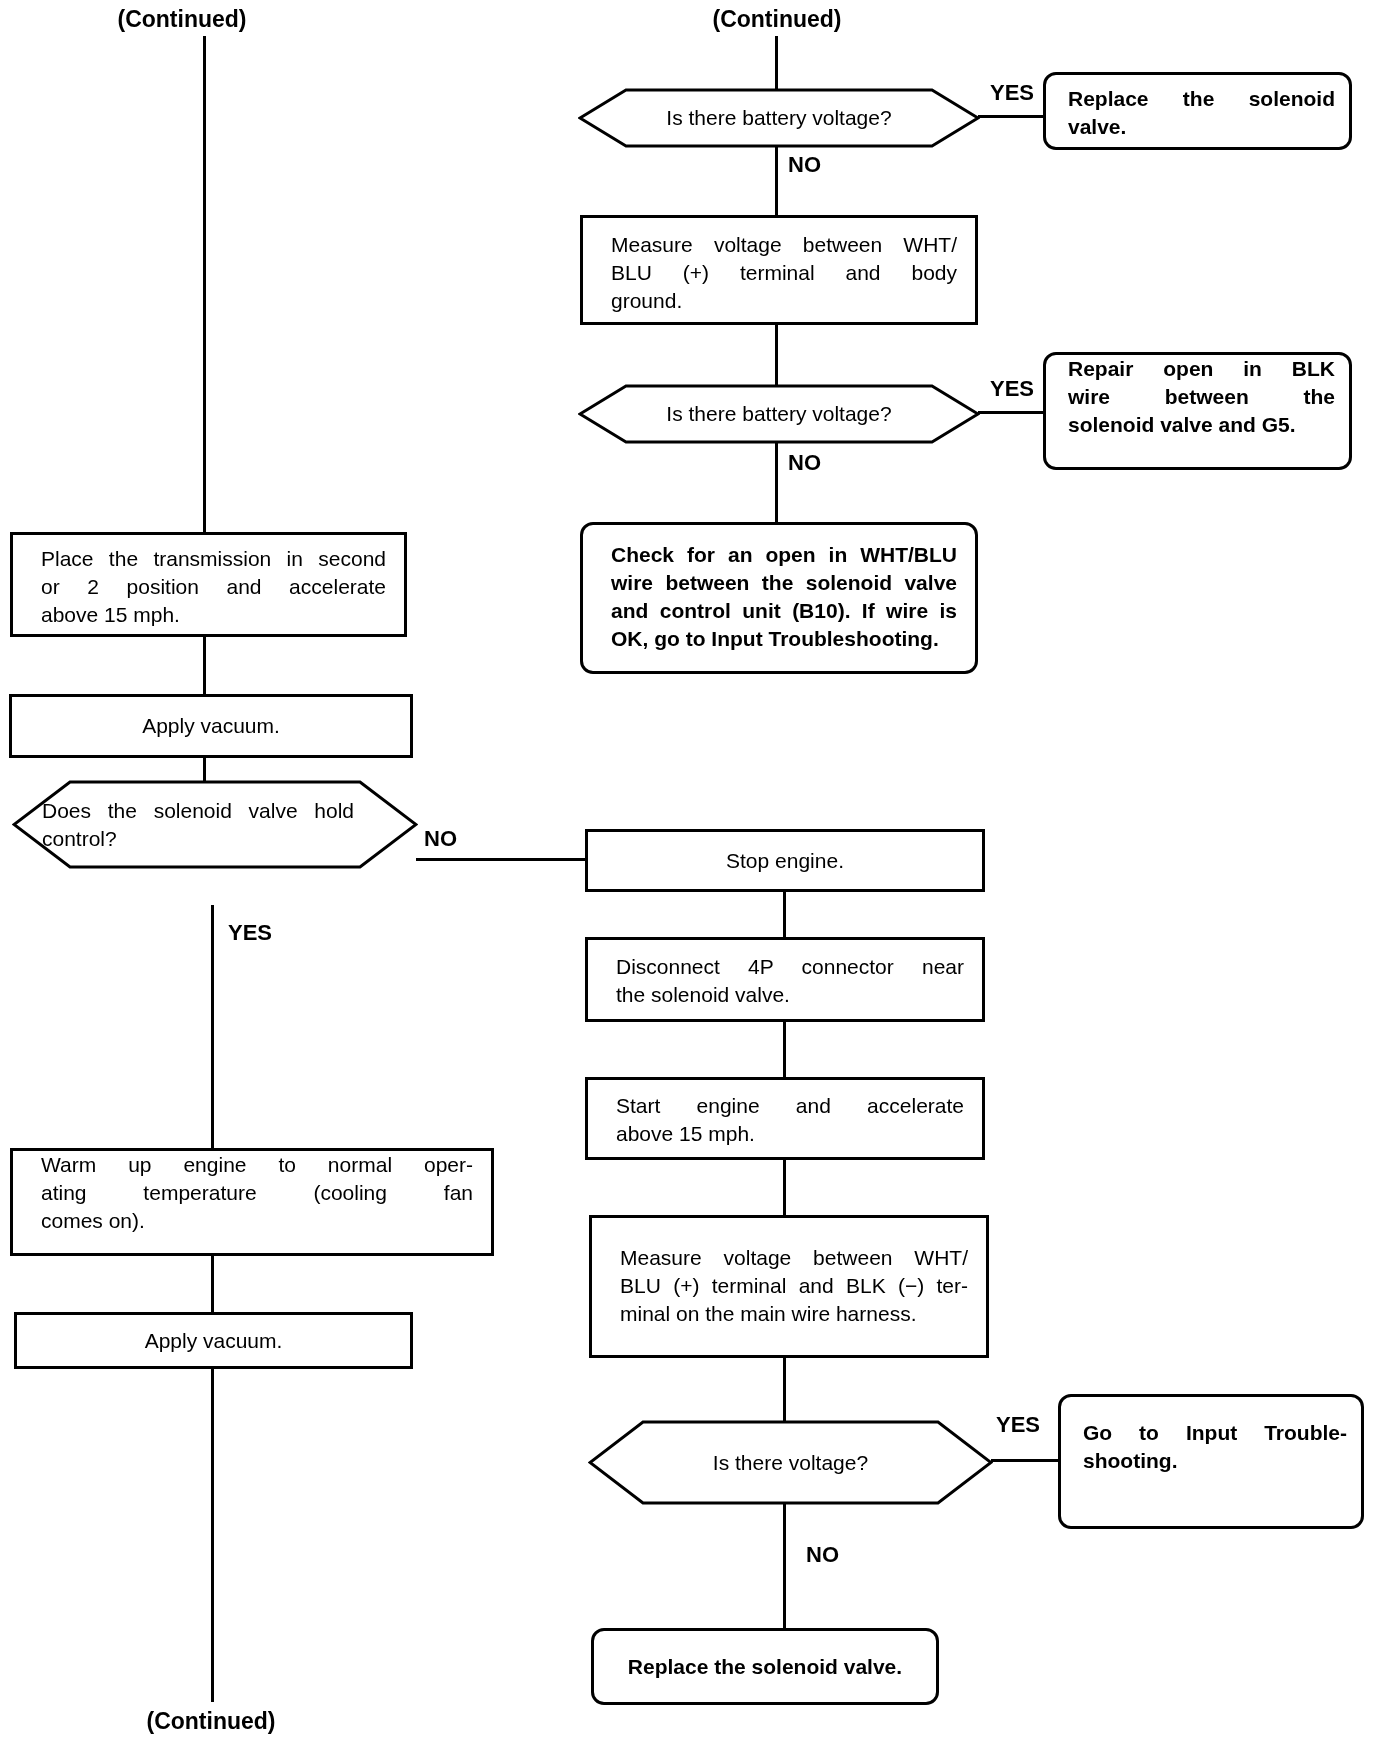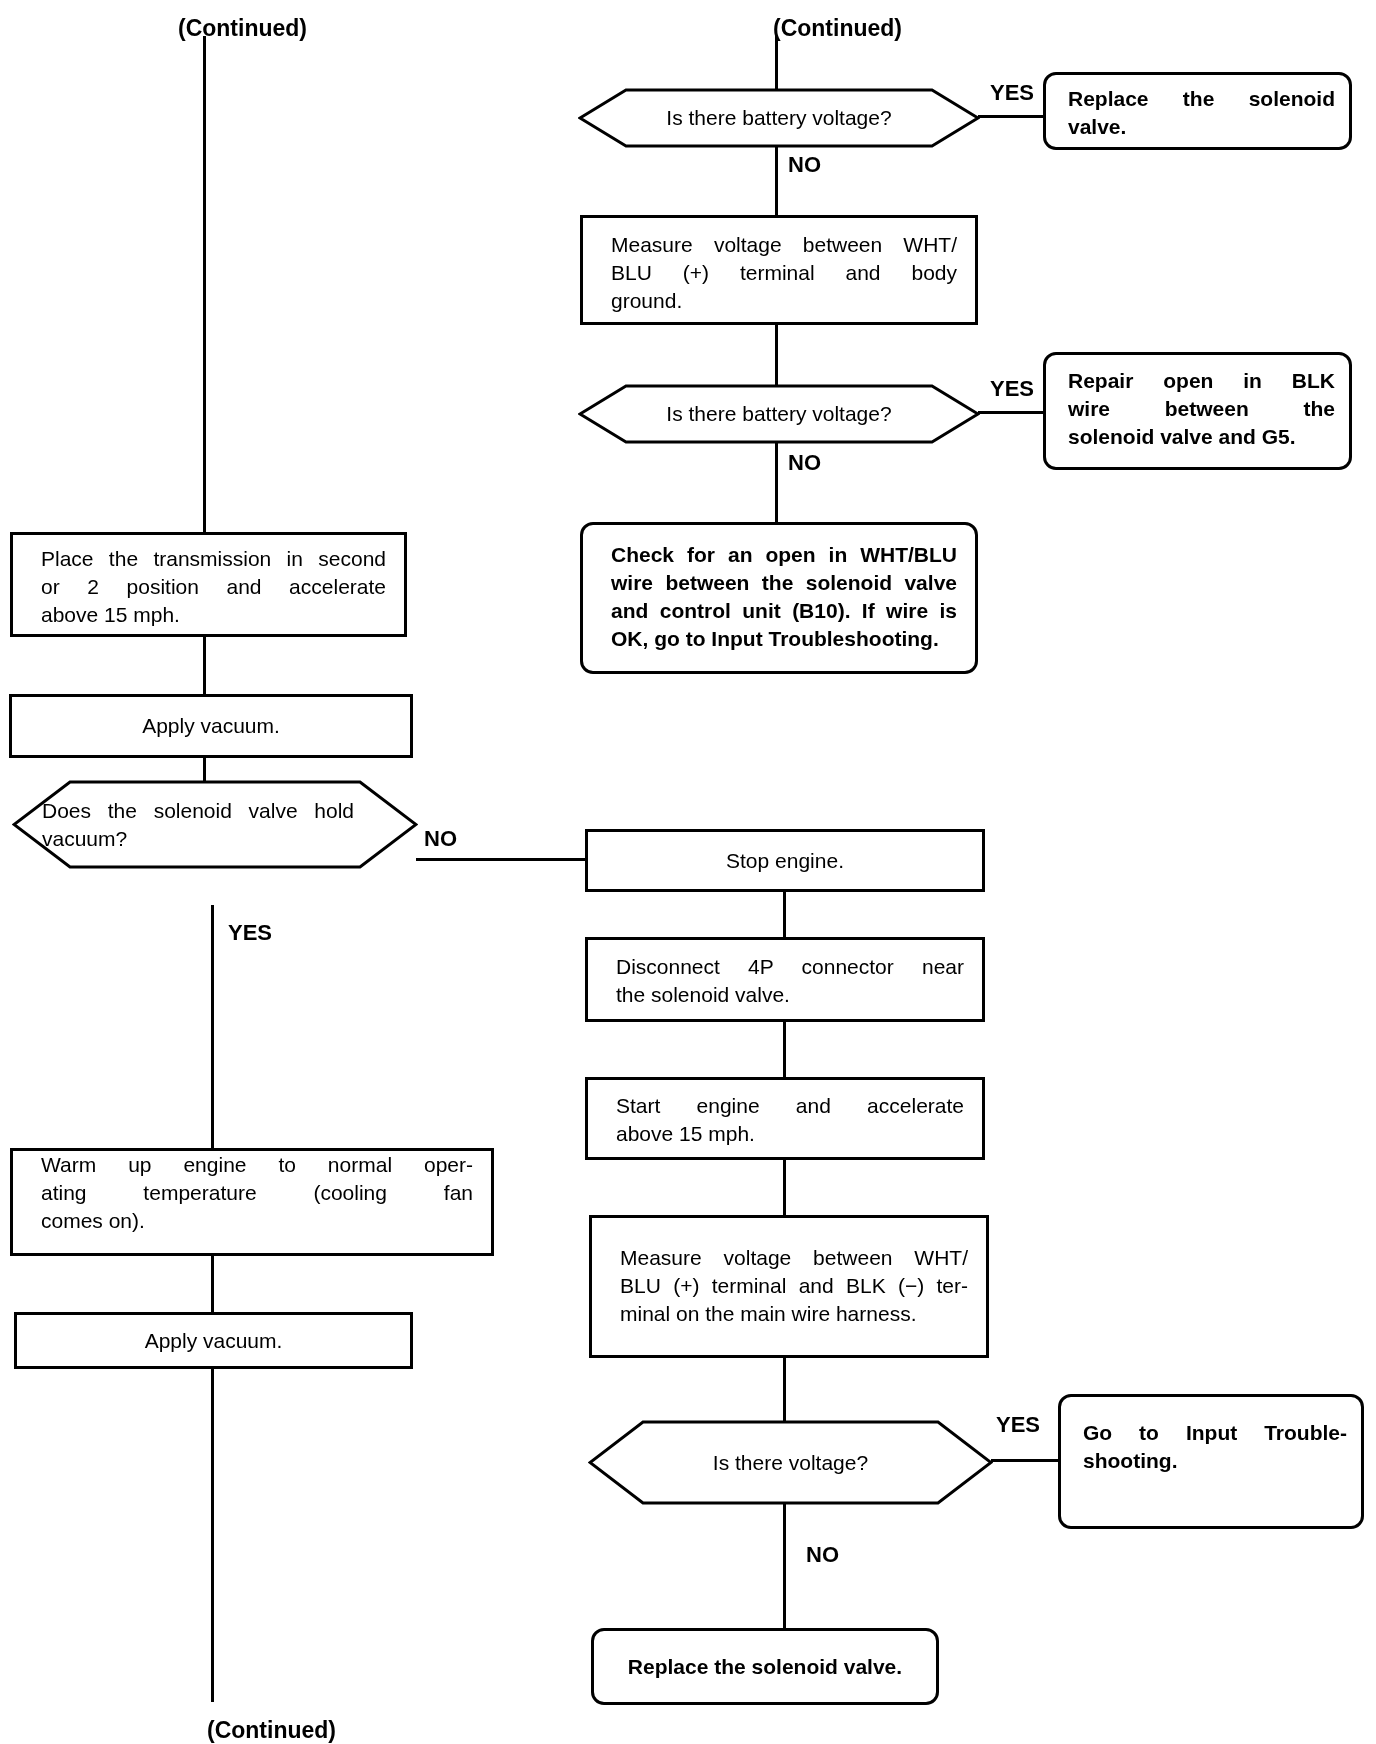--- a/index.html
+++ b/index.html
@@ -12,21 +12,21 @@
     position:absolute; box-sizing:border-box;
     border:3px solid #000; background:#fff;
     font-size:21px; line-height:28px; color:#000;
   }
   .box.bold { font-weight:bold;border-radius:13px; }
   .box .ln { padding:0 18px 0 28px; }
   .box.center { display:flex; align-items:center; justify-content:center; text-align:center; }
   .j { text-align:justify; text-align-last:justify; }
   .line { position:absolute; background:#000; }
   .lbl { position:absolute; font-weight:bold; font-size:22px; line-height:26px; }
-  .cont { position:absolute; font-weight:bold; font-size:23px; line-height:26px; text-align:right; width:250px;margin-top:9px; }
+  .cont { position:absolute; font-weight:bold; font-size:23px; line-height:26px; text-align:center; width:250px; }
   .hex { position:absolute; }
   .hex svg { position:absolute; left:0; top:0; }
   .hex .htext {
     position:absolute; left:0; top:0; right:0; bottom:0;
     display:flex; flex-direction:column; justify-content:center;
     font-size:21px; line-height:28px;
   }
   .hex .htext.hcenter { text-align:center; }
 </style>
 </head>
@@ -49,21 +49,21 @@
   <div class="box center" style="left:9px; top:694px; width:404px; height:64px;">Apply vacuum.</div>
 
   <div class="line" style="left:203px; top:756px; width:3px; height:64px;"></div>
 
   <div class="hex" style="left:12px; top:780px; width:406px; height:89px;">
     <svg width="406" height="89" viewBox="0 0 406 89">
       <polygon points="58,2 348,2 404,44.5 348,87 58,87 2,44.5" fill="#fff" stroke="#000" stroke-width="3"></polygon>
     </svg>
     <div class="htext" style="padding:0 64px 0 30px;">
       <div class="j">Does the solenoid valve hold</div>
-      <div>vacuum?</div>
+      <div>control?</div>
     </div>
   </div>
 
   <div class="lbl" style="left:424px; top:826px;">NO</div>
   <div class="line" style="left:416px; top:858px; width:171px; height:3px;"></div>
 
   <div class="lbl" style="left:228px; top:920px;">YES</div>
   <div class="line" style="left:211px; top:905px; width:3px; height:245px;"></div>
 
   <div class="box" style="left:10px; top:1148px; width:484px; height:108px; padding-top:0;">
@@ -117,21 +117,21 @@
       <polygon points="48,2 354,2 400,30 354,58 48,58 2,30" fill="#fff" stroke="#000" stroke-width="3"></polygon>
     </svg>
     <div class="htext hcenter">
       <div>Is there battery voltage?</div>
     </div>
   </div>
 
   <div class="lbl" style="left:990px; top:376px;">YES</div>
   <div class="line" style="left:978px; top:411px; width:67px; height:3px;"></div>
 
-  <div class="box bold" style="left:1043px; top:352px; width:309px; height:118px; padding-top:12px;">
+  <div class="box bold" style="left:1043px; top:352px; width:309px; height:118px; ">
     <div class="ln j" style="padding:0 14px 0 22px;">Repair open in BLK</div>
     <div class="ln j" style="padding:0 14px 0 22px;">wire between the</div>
     <div class="ln" style="padding:0 14px 0 22px;">solenoid valve and G5.</div>
   </div>
 
   <div class="lbl" style="left:788px; top:450px;">NO</div>
   <div class="line" style="left:775px; top:442px; width:3px; height:82px;"></div>
 
   <div class="box bold" style="left:580px; top:522px; width:398px; height:152px; padding-top:16px;">
     <div class="ln j">Check for an open in WHT/BLU</div>

